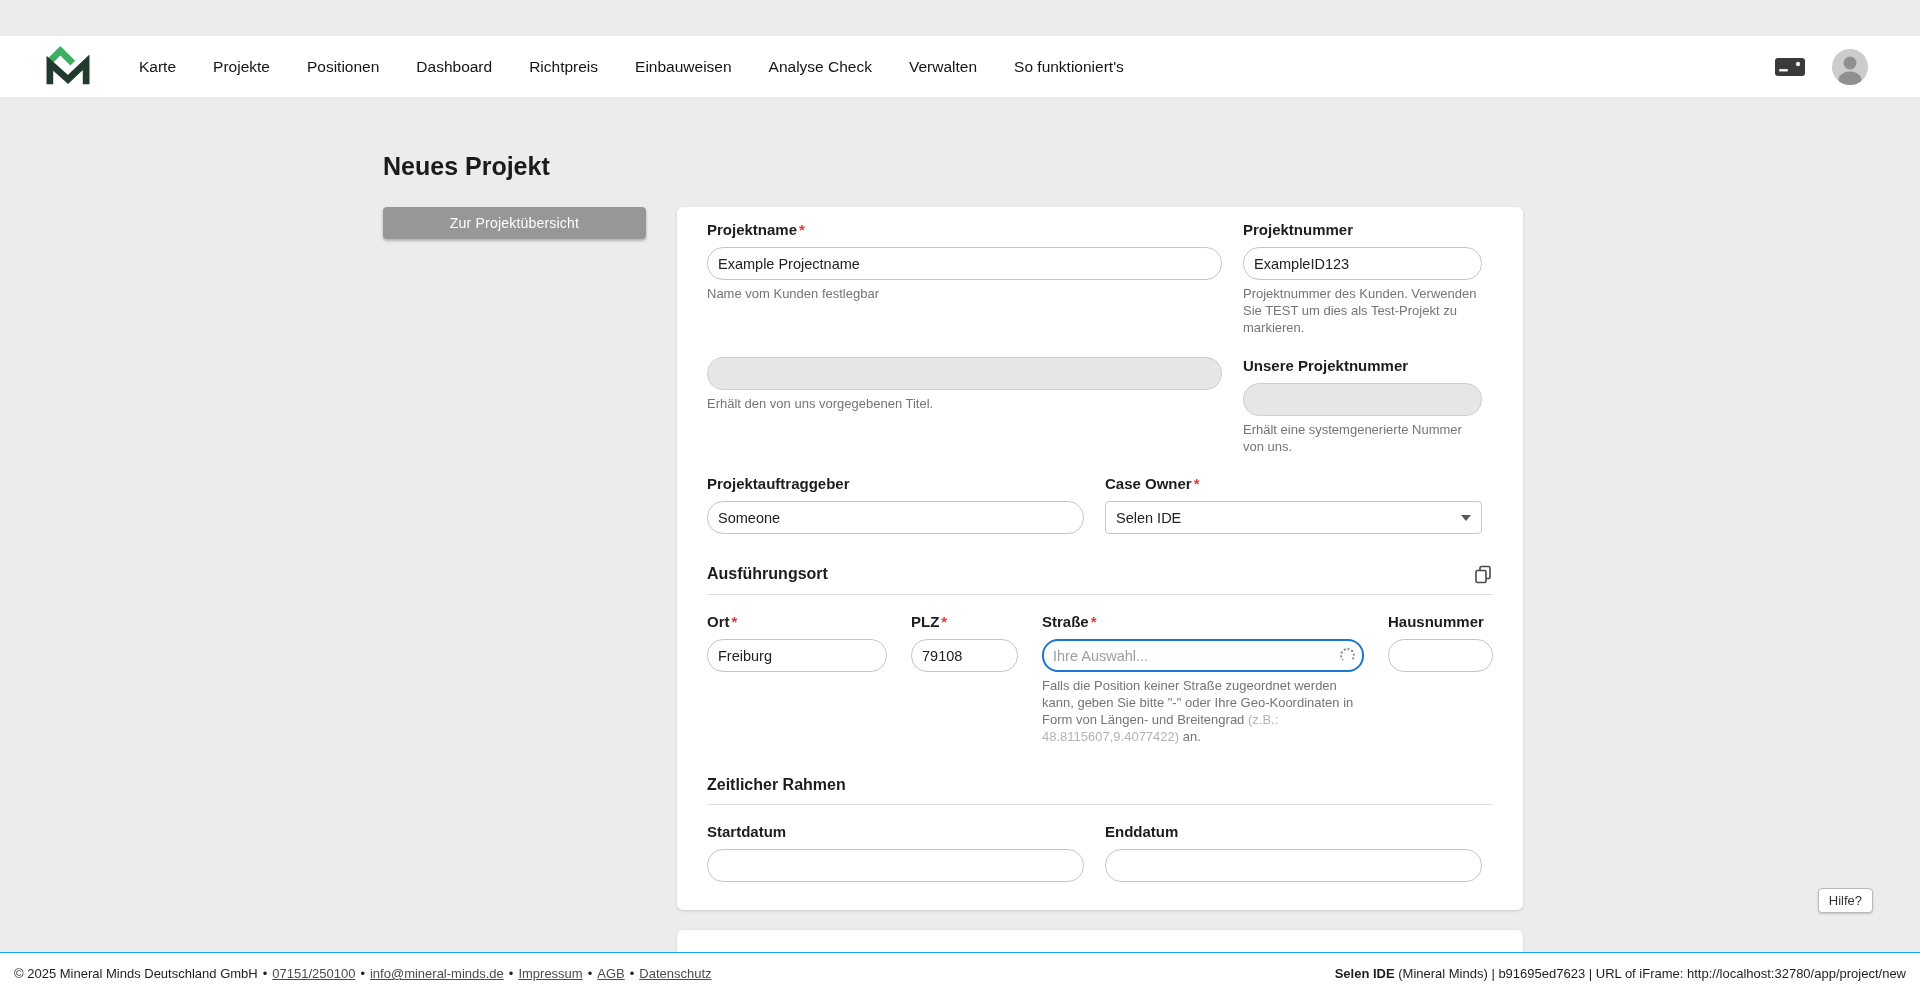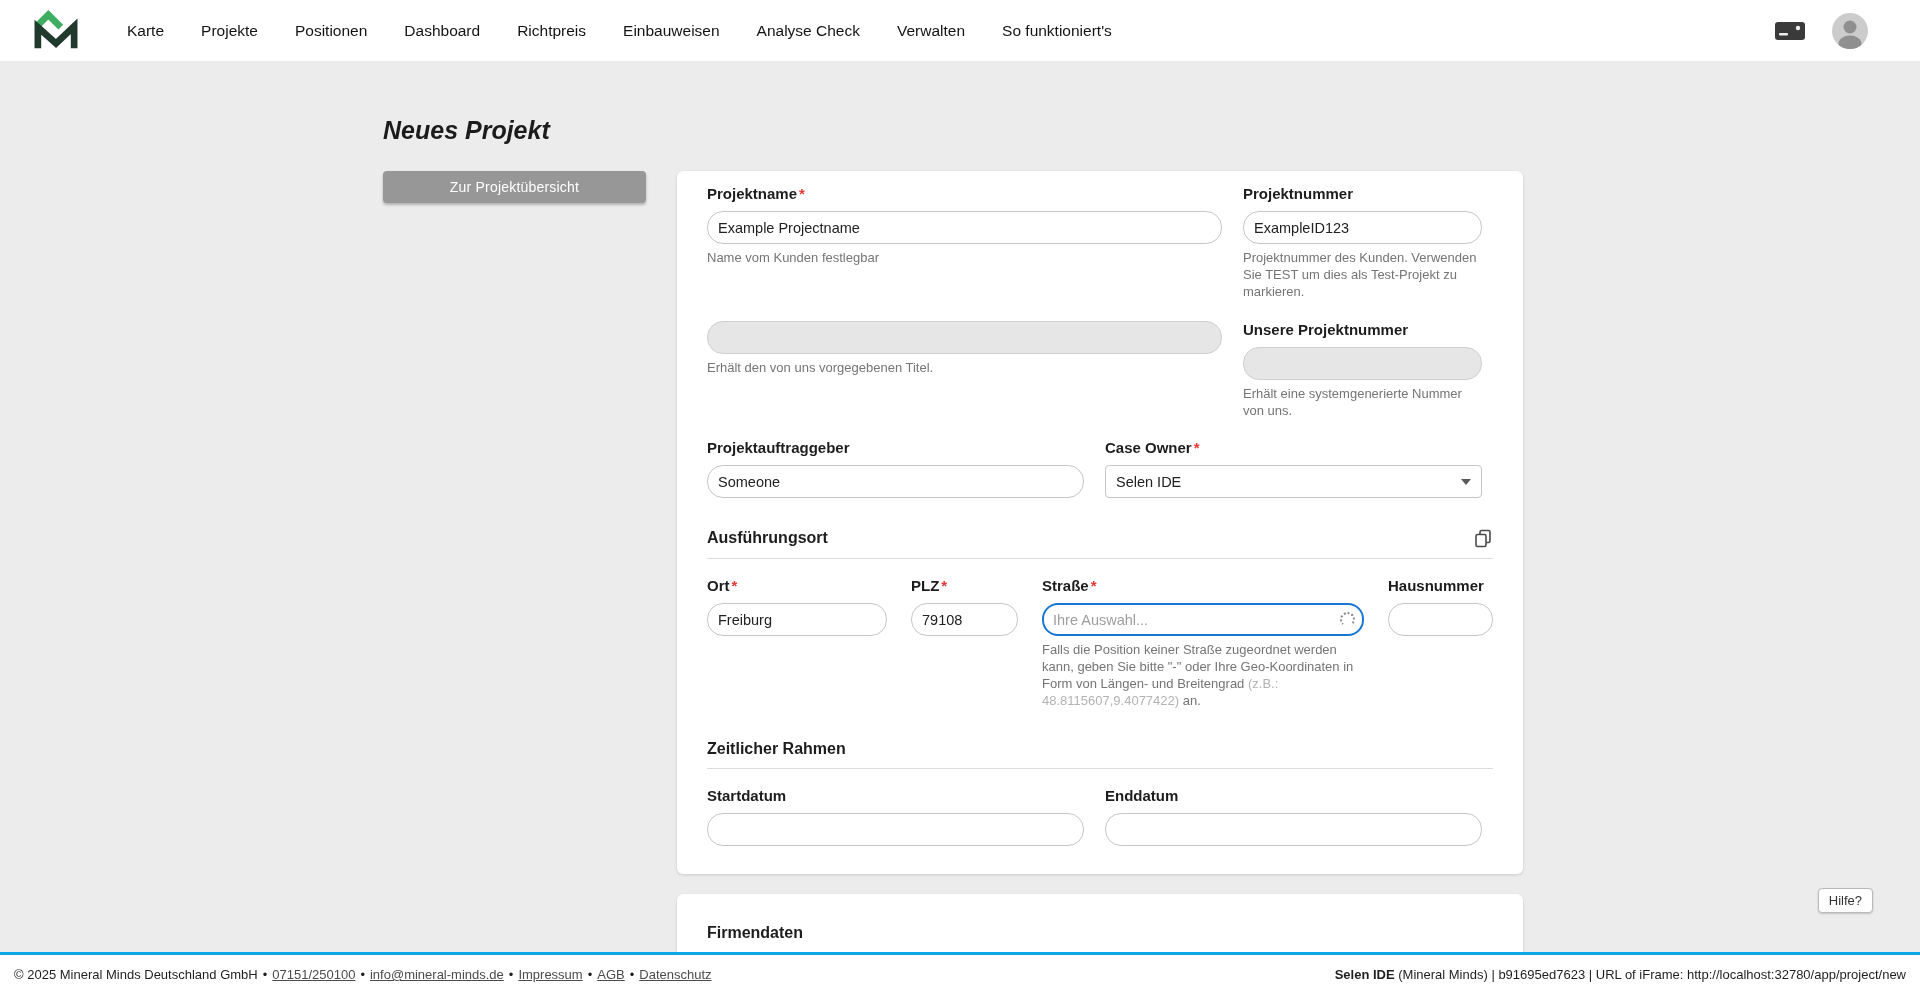--- a/index.html
+++ b/index.html
@@ -9,41 +9,41 @@
     background: #ececec;
     font-family: "Liberation Sans", sans-serif;
     overflow: hidden;
     color: #1f1f1f;
   }
 
   
   .navbar {
     height: 61px; background: #ffffff;
     display: flex; align-items: center;
-    padding: 0 52px 0 33px;
+    padding: 0 52px 0 45px;
+    margin-top: 36px;
   }
   .logo { margin-right: 48px; display: flex; align-items: center; cursor: pointer; }
   .nav-items { display: flex; gap: 37px; align-items: center; }
   .nav-item {
     font-size: 15.5px; font-weight: 500; color: #141414;
     cursor: pointer; white-space: nowrap;
   }
   .nav-right { margin-left: auto; display: flex; align-items: center; gap: 26px; }
   .avatar-wrap {
     width: 36px; height: 36px; border-radius: 50%;
     background: #cccccc; overflow: hidden; cursor: pointer;
     display: flex; align-items: flex-end; justify-content: center;
   }
 
   
   .content { width: 1140px; margin: 55px 0 0 383px; }
   .page-title {
     font-size: 25px; font-weight: 600; color: #1b1b1b;
     margin: 0 0 26px 0;
-    font-style: italic;
   }
   .main-row { display: flex; align-items: flex-start; }
   .left-col { width: 294px; flex: none; }
   .back-btn {
     width: 263px; height: 32px;
     background: #979797; color: #ffffff;
     border: none; border-radius: 4px;
     font-family: "Liberation Sans", sans-serif;
     font-size: 14px; font-weight: 500; letter-spacing: .2px;
     box-shadow: 0 2px 3px rgba(0,0,0,.25);
@@ -129,21 +129,21 @@
     background: #fff; border: 1px solid #b9b9b9; border-radius: 4px;
     padding: 4px 10px; font-size: 13px; color: #333;
     box-shadow: 0 1px 2px rgba(0,0,0,.18);
     cursor: pointer;
   }
 
   
   .footer {
     position: fixed; left: 0; bottom: 0; width: 100%;
     height: 42px; background: #ffffff;
-    border-top: 3px solid #0ea5e9;
+    border-top: 1px solid #0ea5e9;
     display: flex; align-items: center; justify-content: space-between;
     padding: 0 14px; font-size: 13px; color: #1f1f1f;
     z-index: 5;
   }
   .footer-left { display: flex; align-items: center; white-space: nowrap; }
   .footer .sep { margin: 0 5px; color: #1f1f1f; }
   .footer a, .footer .link {
     color: #4c4c4c; text-decoration: underline; cursor: pointer;
   }
   .footer-right { white-space: nowrap; }

